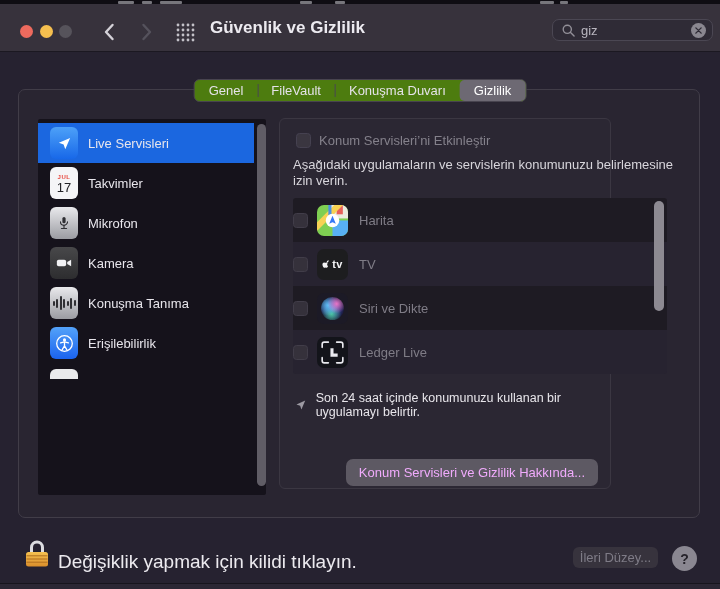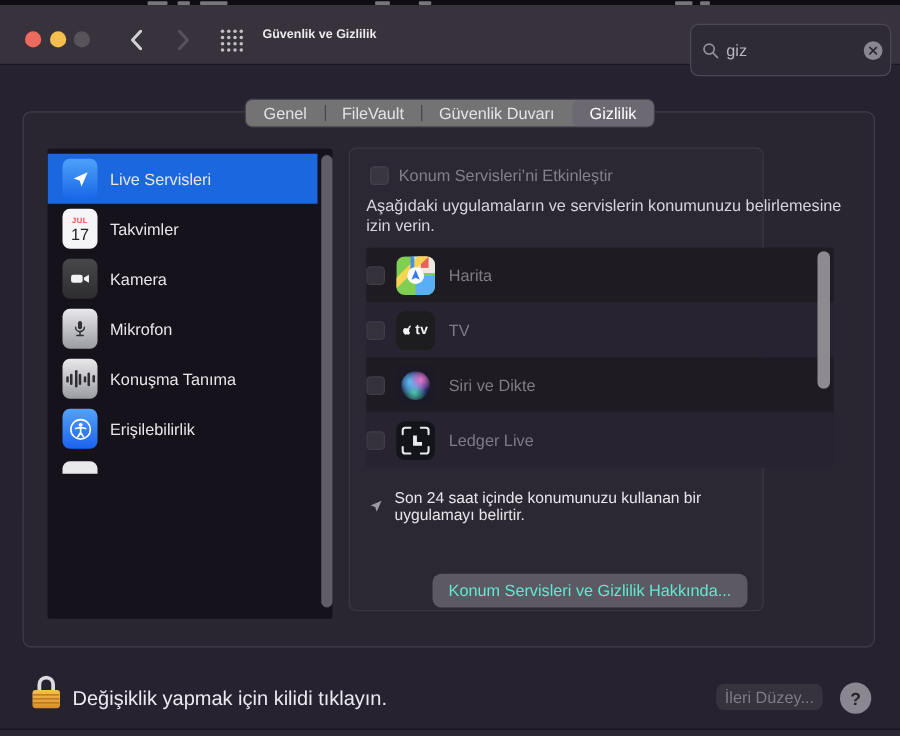--- a/index.html
+++ b/index.html
@@ -10,30 +10,30 @@
 
   
   .top-strip{left:0;top:0;width:720px;height:4px;background:#0f0d13;}
   .frag{position:absolute;top:1px;height:3px;background:#9b99a0;opacity:.75;border-radius:1px;}
 
   
   .titlebar{left:0;top:4px;width:720px;height:48px;background:#37323c;border-bottom:1px solid #1b1821;box-sizing:border-box;}
   .tl{position:absolute;top:21px;width:13px;height:13px;border-radius:50%;}
   .nav-btn{position:absolute;top:15px;width:26px;height:26px;display:flex;align-items:center;justify-content:center;}
   .grid-icon{position:absolute;top:17px;left:174px;width:22px;height:22px;display:flex;align-items:center;justify-content:center;}
-  .win-title{position:absolute;left:210px;top:0;height:31px;line-height:48px;font-size:10px;font-weight:bold;color:#eceaf0;}
-  .searchbox{position:absolute;left:552px;top:15px;width:161px;height:42px;box-sizing:border-box;
+  .win-title{position:absolute;left:210px;top:0;height:31px;line-height:48px;font-size:17px;font-weight:bold;color:#eceaf0;}
+  .searchbox{position:absolute;left:552px;top:15px;width:161px;height:22px;box-sizing:border-box;
     background:#2f2b36;border:1px solid #4b4753;border-radius:7px;display:flex;align-items:center;padding:0 6px 0 9px;}
   .searchbox input{flex:1;background:transparent;border:none;outline:none;color:#b9b6bf;font-size:13px;
     font-family:"Liberation Sans",sans-serif;padding:0;margin-left:6px;min-width:0;}
   .clear-btn{width:15px;height:15px;border-radius:50%;background:#8a8790;display:flex;align-items:center;justify-content:center;flex:none;}
 
   
   .tabs{left:50%;top:79px;transform:translateX(-50%);height:23px;display:flex;align-items:stretch;
-    background:#737373;border:1px solid #48444f;border-radius:6px;z-index:5;box-sizing:border-box;}
+    background:#4d7c0f;border:1px solid #48444f;border-radius:6px;z-index:5;box-sizing:border-box;}
   .tab{padding:0 14px;font-size:13px;color:#e5e3e9;display:flex;align-items:center;position:relative;white-space:nowrap;}
   .tab.sep::before{content:"";position:absolute;left:0;top:4px;bottom:4px;width:1px;background:#4a4651;}
   .tab.selected{background:#6d6973;border-radius:5px;color:#ffffff;margin:0;}
 
   
   .main-box{left:18px;top:89px;width:682px;height:429px;background:#292531;
     border:1px solid #413d48;border-radius:7px;box-sizing:border-box;}
 
   
   .sidebar{left:38px;top:119px;width:228px;height:376px;background:#15121b;overflow:hidden;border-radius:2px;}
@@ -86,25 +86,25 @@
   .i-ledger{background:#13141a;}
   .i-siri{background:#1c1a26;}
   .siri-orb{width:23px;height:23px;border-radius:50%;
     background:radial-gradient(circle at 68% 30%,rgba(242,120,200,.95),rgba(242,120,200,0) 42%),
       radial-gradient(circle at 30% 36%,rgba(96,200,250,.95),rgba(96,200,250,0) 48%),
       radial-gradient(circle at 46% 74%,rgba(80,230,160,.8),rgba(80,230,160,0) 46%),
       radial-gradient(circle at 50% 50%,#4a5cf0 0%,#191a38 72%);}
   .note-row{position:absolute;left:15px;top:272px;display:flex;align-items:center;gap:9px;}
   .note-row .txt{font-size:12.5px;color:#e8e6eb;}
   .about-btn{position:absolute;right:12px;top:340px;height:27px;line-height:27px;padding:0 13px;
-    background:#5d5963;border-radius:7px;font-size:13px;color:#5eead4;white-space:nowrap;}
+    background:#5d5963;border-radius:7px;font-size:13px;color:#f0abfc;white-space:nowrap;}
 
   
   .lock-wrap{left:24px;top:539px;}
-  .lock-text{left:58px;top:551px;font-size:16px;color:#eceaef;}
+  .lock-text{left:58px;top:551px;font-size:19px;color:#eceaef;}
   .advanced-btn{left:573px;top:547px;width:85px;height:21px;line-height:21px;text-align:center;
     background:#37333d;border-radius:6px;font-size:13px;color:#7f7c87;}
   .help-btn{left:672px;top:546px;width:25px;height:25px;border-radius:50%;background:#8a8791;
     display:flex;align-items:center;justify-content:center;font-size:14px;font-weight:bold;color:#26232b;}
   .win-bottom{left:0;top:583px;width:720px;height:1px;background:#17151d;}
   .win-bottom-strip{left:0;top:584px;width:720px;height:5px;background:#2b2734;}
 </style>
 </head>
 <body>
 
@@ -169,21 +169,21 @@
         <svg width="7" height="7" viewBox="0 0 8 8">
           <path d="M1 1 L7 7 M7 1 L1 7" stroke="#2e2a35" stroke-width="1.6" stroke-linecap="round"></path>
         </svg>
       </span>
     </div>
   </div>
 
   <div class="abs tabs">
     <span class="tab">Genel</span>
     <span class="tab sep">FileVault</span>
-    <span class="tab sep">Güvenlik Duvarı</span>
+    <span class="tab sep">Konuşma Duvarı</span>
     <span class="tab selected">Gizlilik</span>
   </div>
 
   <div class="abs main-box"></div>
 
   <div class="abs sidebar">
     <div class="sb-pad"></div>
 
     <div class="sb-row selected">
       <span class="icon28 i-location">
@@ -197,41 +197,41 @@
 
     <div class="sb-row">
       <span class="icon28 i-calendar">
         <span class="cal-mon">JUL</span>
         <span class="cal-day">17</span>
       </span>
       <span class="lbl">Takvimler</span>
     </div>
 
 
-
-    <div class="sb-row">
-      <span class="icon28 i-camera">
-        <svg width="20" height="20" viewBox="0 0 28 28" fill="#f2f2f4">
-          <rect x="4" y="9.5" width="13" height="9" rx="2.5"></rect>
-          <path d="M18.5 12.5 L24 9.5 v9 l-5.5 -3z"></path>
-        </svg>
-      </span>
-      <span class="lbl">Kamera</span>
-    </div>
 
     <div class="sb-row">
       <span class="icon28 i-mic">
         <svg width="18" height="18" viewBox="0 0 28 28">
           <rect x="11.5" y="4.5" width="5" height="10" rx="2.5" fill="#2f2f33"></rect>
           <path d="M8.5 12 a5.5 5.5 0 0 0 11 0" fill="none" stroke="#2f2f33" stroke-width="1.8" stroke-linecap="round"></path>
           <line x1="14" y1="17.5" x2="14" y2="21.5" stroke="#2f2f33" stroke-width="1.8" stroke-linecap="round"></line>
           <line x1="10" y1="22.5" x2="18" y2="22.5" stroke="#2f2f33" stroke-width="1.8" stroke-linecap="round"></line>
         </svg>
       </span>
       <span class="lbl">Mikrofon</span>
+    </div>
+
+    <div class="sb-row">
+      <span class="icon28 i-camera">
+        <svg width="20" height="20" viewBox="0 0 28 28" fill="#f2f2f4">
+          <rect x="4" y="9.5" width="13" height="9" rx="2.5"></rect>
+          <path d="M18.5 12.5 L24 9.5 v9 l-5.5 -3z"></path>
+        </svg>
+      </span>
+      <span class="lbl">Kamera</span>
     </div>
 
     <div class="sb-row">
       <span class="icon28 i-speech">
         <span class="bars">
           <i style="height:5px"></i>
             <i style="height:9px"></i>
             <i style="height:14px"></i>
             <i style="height:9px"></i>
             <i style="height:5px"></i>

